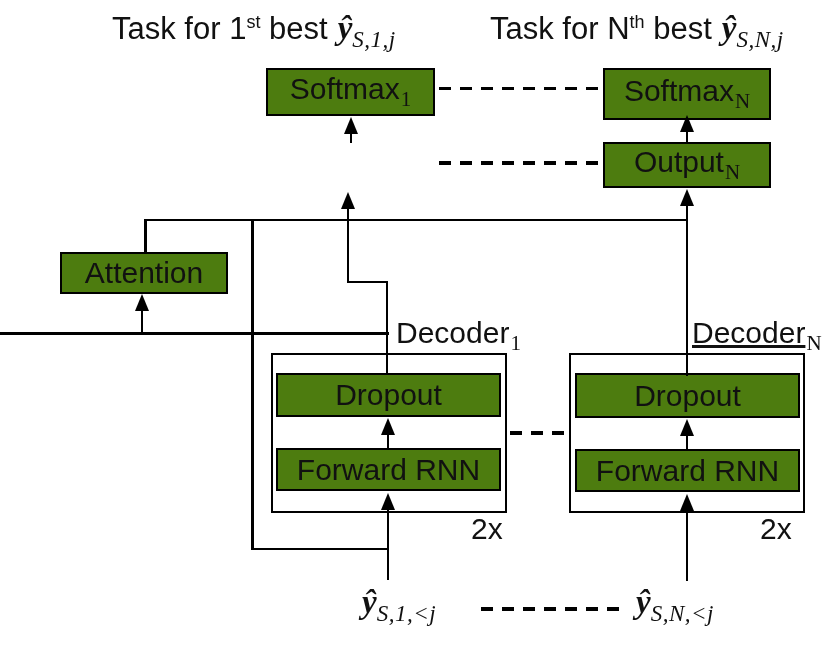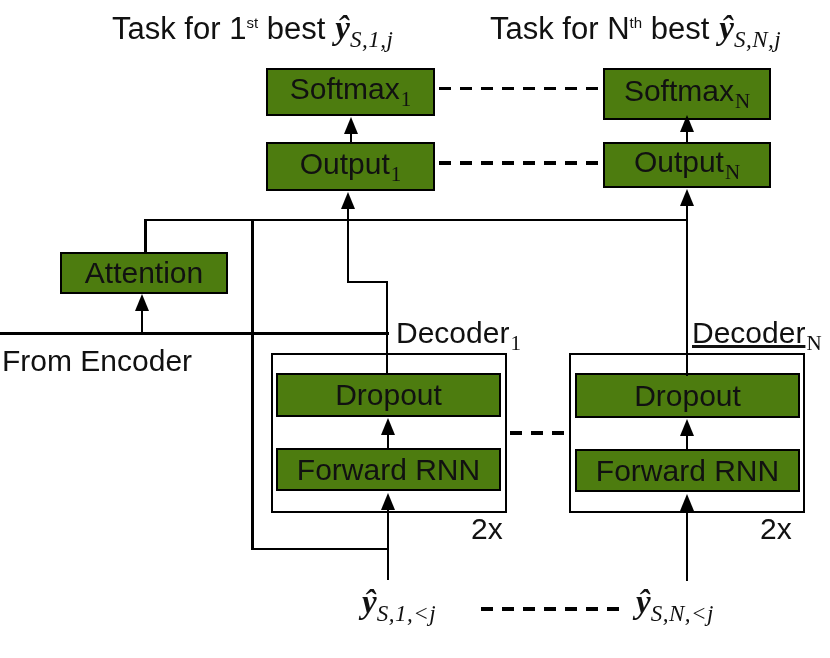--- a/index.html
+++ b/index.html
@@ -15,21 +15,21 @@
   .outline {
     position:absolute; border:2.5px solid #000; background:transparent;
     box-sizing:border-box;
   }
   .sub {
     font-family:"Liberation Serif", serif; font-size:21px;
     vertical-align:-7px; margin-left:1px;
   }
   .lbl { position:absolute; font-size:30px; white-space:nowrap; }
   .title { position:absolute; font-size:31px; white-space:nowrap; }
-  .sup { font-size:15px; vertical-align:11px;text-align:right; }
+  .sup { font-size:18px; vertical-align:11px;text-align:right; }
   .math { font-family:"Liberation Serif", serif; font-style:italic; font-weight:bold; font-size:33px; }
   .title .math { margin-left:10px; }
   .msub {
     font-family:"Liberation Serif", serif; font-style:italic; font-weight:normal;
     font-size:23px; vertical-align:-8px; letter-spacing:0.5px;
   }
   .ln { position:absolute; background:#000; }
   .ah {
     position:absolute; width:0; height:0;
     border-left:7.5px solid transparent; border-right:7.5px solid transparent;
@@ -54,23 +54,20 @@
 
   <div class="outline" style="left:271px; top:353px; width:236px; height:160px;"></div>
   <div class="outline" style="left:569px; top:353px; width:236px; height:160px;"></div>
 
   <div class="box" style="left:266px; top:68px; width:169px; height:48px;">
     <span><span>Softmax</span><span class="sub">1</span></span>
   </div>
   <div class="box" style="left:603px; top:68px; width:168px; height:52px;">
     <span><span>Softmax</span><span class="sub">N</span></span>
   </div>
-  <div class="box" style="left:266px; top:142px; width:169px; height:49px;">
-    <span><span>Output</span><span class="sub">1</span></span>
-  </div>
   <div class="box" style="left:60px; top:252px; width:168px; height:42px;">
     <span>Attention</span>
   </div>
   <div class="box" style="left:603px; top:142px; width:168px; height:46px;">
     <span><span>Output</span><span class="sub">N</span></span>
   </div>
   <div class="box" style="left:276px; top:373px; width:225px; height:44px;">
     <span>Dropout</span>
   </div>
   <div class="box" style="left:276px; top:448px; width:225px; height:43px;">
@@ -84,21 +81,20 @@
   </div>
 
   <div class="lbl" style="left:396px; top:316px;">
     <span>Decoder</span><span class="sub">1</span>
   </div>
   <div class="lbl" style="left:692px; top:316px;text-decoration:underline;">
     <span>Decoder</span><span class="sub">N</span>
   </div>
   <div class="lbl" style="left:471px; top:512px;">2x</div>
   <div class="lbl" style="left:760px; top:512px;">2x</div>
-  <div class="lbl" style="left:2px; top:344px;">From Encoder</div>
 
   <div class="lbl" style="left:362px; top:584px;">
     <span class="math">ŷ</span><span class="msub">S,1,&lt;j</span>
   </div>
   <div class="lbl" style="left:636px; top:584px;">
     <span class="math">ŷ</span><span class="msub">S,N,&lt;j</span>
   </div>
 
   <div class="ln" style="left:144px; top:218.5px; width:543.5px; height:2.5px;"></div>
   <div class="ln" style="left:144px; top:218.5px; width:2.5px; height:35px;"></div>

